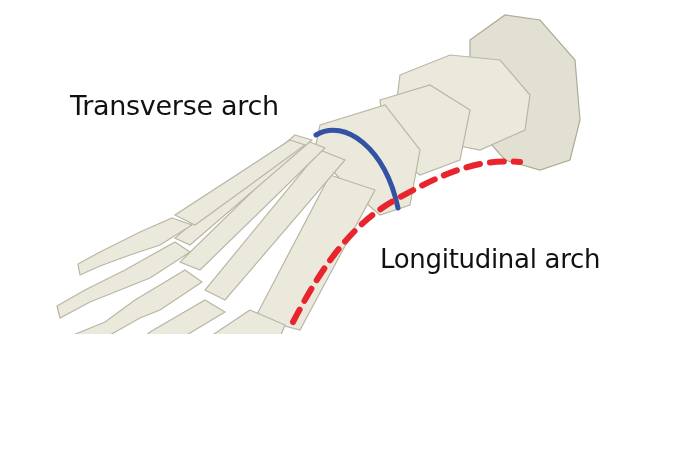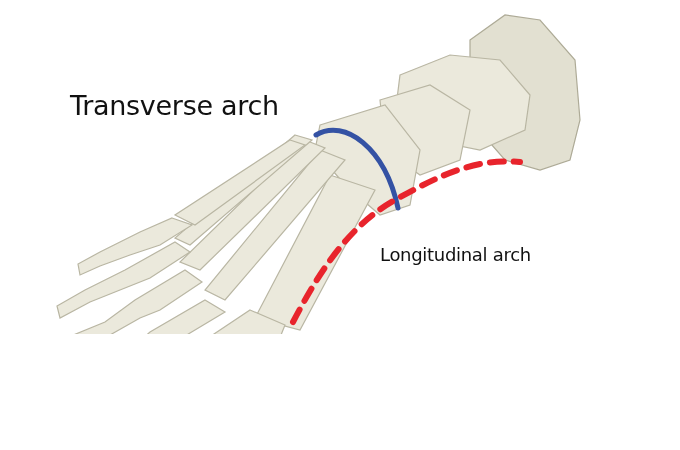--- a/index.html
+++ b/index.html
@@ -1,20 +1,20 @@
 <!DOCTYPE html>
 <html><head>
 <meta charset="utf-8">
 <style>
   html,body{margin:0;padding:0;background:#ffffff;}
   #stage{position:relative;width:680px;height:334px;overflow:hidden;background:#fff;border-radius:13px;}
   svg{position:absolute;left:0;top:0;}
   .label{position:absolute;font-family:"DejaVu Sans","Liberation Sans",sans-serif;color:#111;white-space:nowrap;letter-spacing:-0.3px;}
   #lbl-trans{left:70px;top:90px;font-size:27px;}
-  #lbl-long{left:380px;top:244px;font-size:18px;}
+  #lbl-long{left:380px;top:244px;font-size:26px;}
   .bone{fill:#ebe9dc;stroke:#b9b6a3;stroke-width:1.2;}
   .bone2{fill:#e2e0d1;stroke:#aeab97;stroke-width:1.2;}
 </style>
 </head>
 <body>
 
 <div id="stage">
   <svg width="680" height="450" viewBox="0 0 680 450">
 
     <path class="bone2" d="M470,40 L505,15 L540,20 L575,60 L580,120 L570,160 L540,170 L505,160 L470,120 Z"></path>

